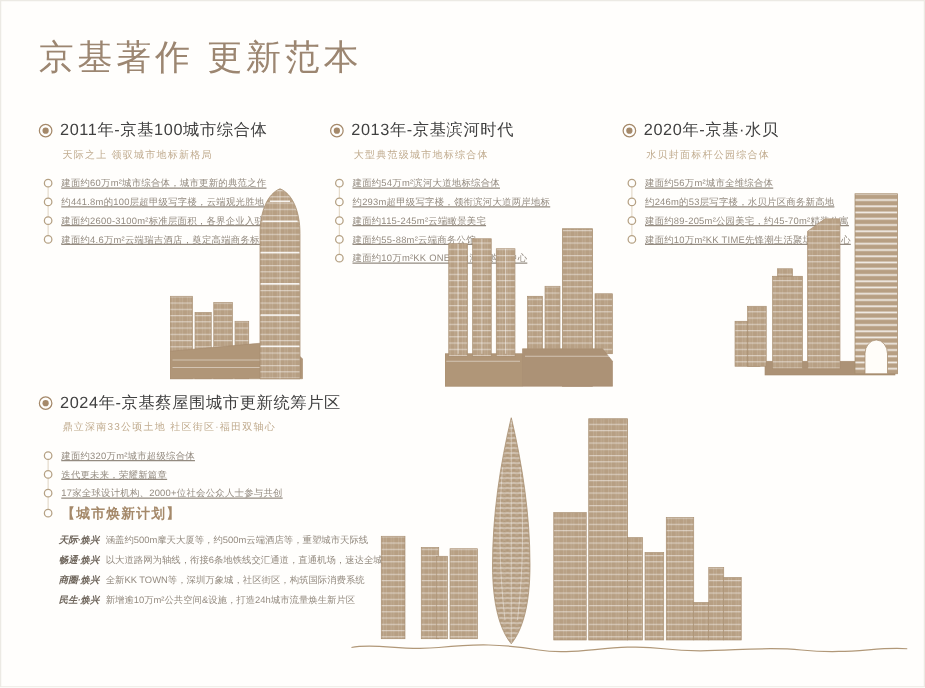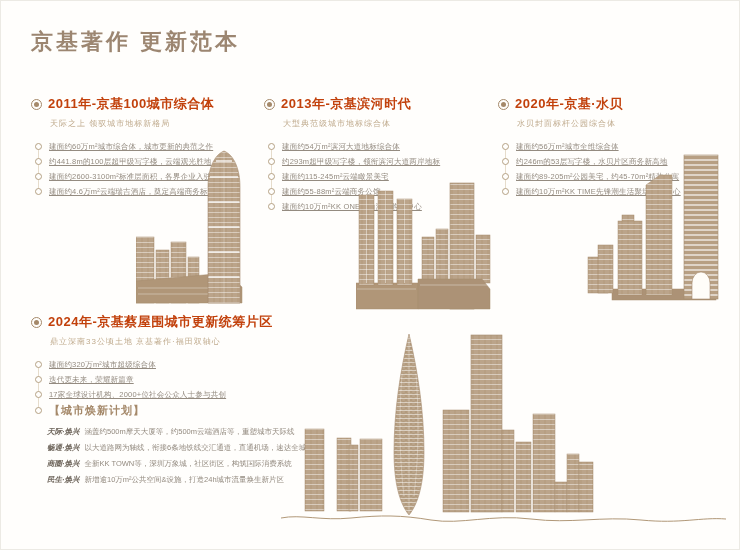--- a/index.html
+++ b/index.html
@@ -1,23 +1,23 @@
 <!DOCTYPE html>
 <html><head>
 <meta charset="utf-8">
 <style>
   html,body{margin:0;padding:0;background:#ffffff;}
   body{font-family:"Liberation Sans","DejaVu Sans",sans-serif;}
   .canvas{position:relative;width:740px;height:550px;background:#fffefc;border:1px solid #eceae4;box-sizing:border-box;overflow:hidden;}
-  .page-title{position:absolute;left:30px;top:26px;margin:0;font-size:22px;font-weight:bold;color:#9c8671;letter-spacing:3px;}
+  .page-title{position:absolute;left:30px;top:26px;margin:0;font-size:28px;font-weight:normal;color:#9c8671;letter-spacing:3px;}
   .sec{position:absolute;}
   .sec-head{display:flex;align-items:center;gap:6px;}
   .t-icon{width:9px;height:9px;border:1.5px solid #a5896a;border-radius:50%;position:relative;flex:none;}
   .t-icon::after{content:'';position:absolute;inset:2px;background:#a5896a;border-radius:50%;}
-  .sec-title{font-size:13px;font-weight:bold;color:#c2410c;letter-spacing:.5px;white-space:nowrap;}
+  .sec-title{font-size:13px;font-weight:normal;color:#404040;letter-spacing:.5px;white-space:nowrap;}
   .sec-sub{margin:5px 0 0 19px;font-size:8px;color:#c0ab8e;letter-spacing:1px;white-space:nowrap;}
   ul.bullets{list-style:none;margin:10px 0 0 0;padding:0;position:relative;}
   ul.bullets::before{content:'';position:absolute;left:7px;top:7px;bottom:9px;border-left:1px solid #e6dccb;}
   ul.bullets li{display:flex;align-items:flex-start;min-height:15px;position:relative;}
   .b-marker{width:5px;height:5px;border:1px solid #b5a184;border-radius:50%;background:#fffefc;margin:4px 7px 0 4px;flex:none;position:relative;z-index:1;}
   .b-text{font-size:7.5px;line-height:15px;color:#948b80;white-space:nowrap;letter-spacing:.2px;text-decoration:underline;}
   .plan-title-row{display:flex;align-items:center;margin-top:1px;position:relative;z-index:1;}
   .plan-title{font-size:11px;font-weight:bold;color:#a5896a;letter-spacing:1px;}
   .plan-list{margin:6px 0 0 16px;}
   .plan-row{font-size:7.5px;line-height:16px;white-space:nowrap;color:#948b80;}
@@ -111,21 +111,21 @@
           <span class="b-text">建面约10万m²KK TIME先锋潮生活聚场购物中心</span>
         </li>
     </ul>
   </div>
 
   <div class="sec" style="left:30px;top:312px;width:290px;">
     <div class="sec-head">
       <span class="t-icon"></span>
       <span class="sec-title">2024年-京基蔡屋围城市更新统筹片区</span>
     </div>
-    <div class="sec-sub">鼎立深南33公顷土地 京基著作·福田双轴心</div>
+    <div class="sec-sub">鼎立深南33公顷土地 社区街区·福田双轴心</div>
     <ul class="bullets">
       <li>
           <span class="b-marker"></span>
           <span class="b-text">建面约320万m²城市超级综合体</span>
         </li>
       <li>
           <span class="b-marker"></span>
           <span class="b-text">迭代更未来，荣耀新篇章</span>
         </li>
       <li>

